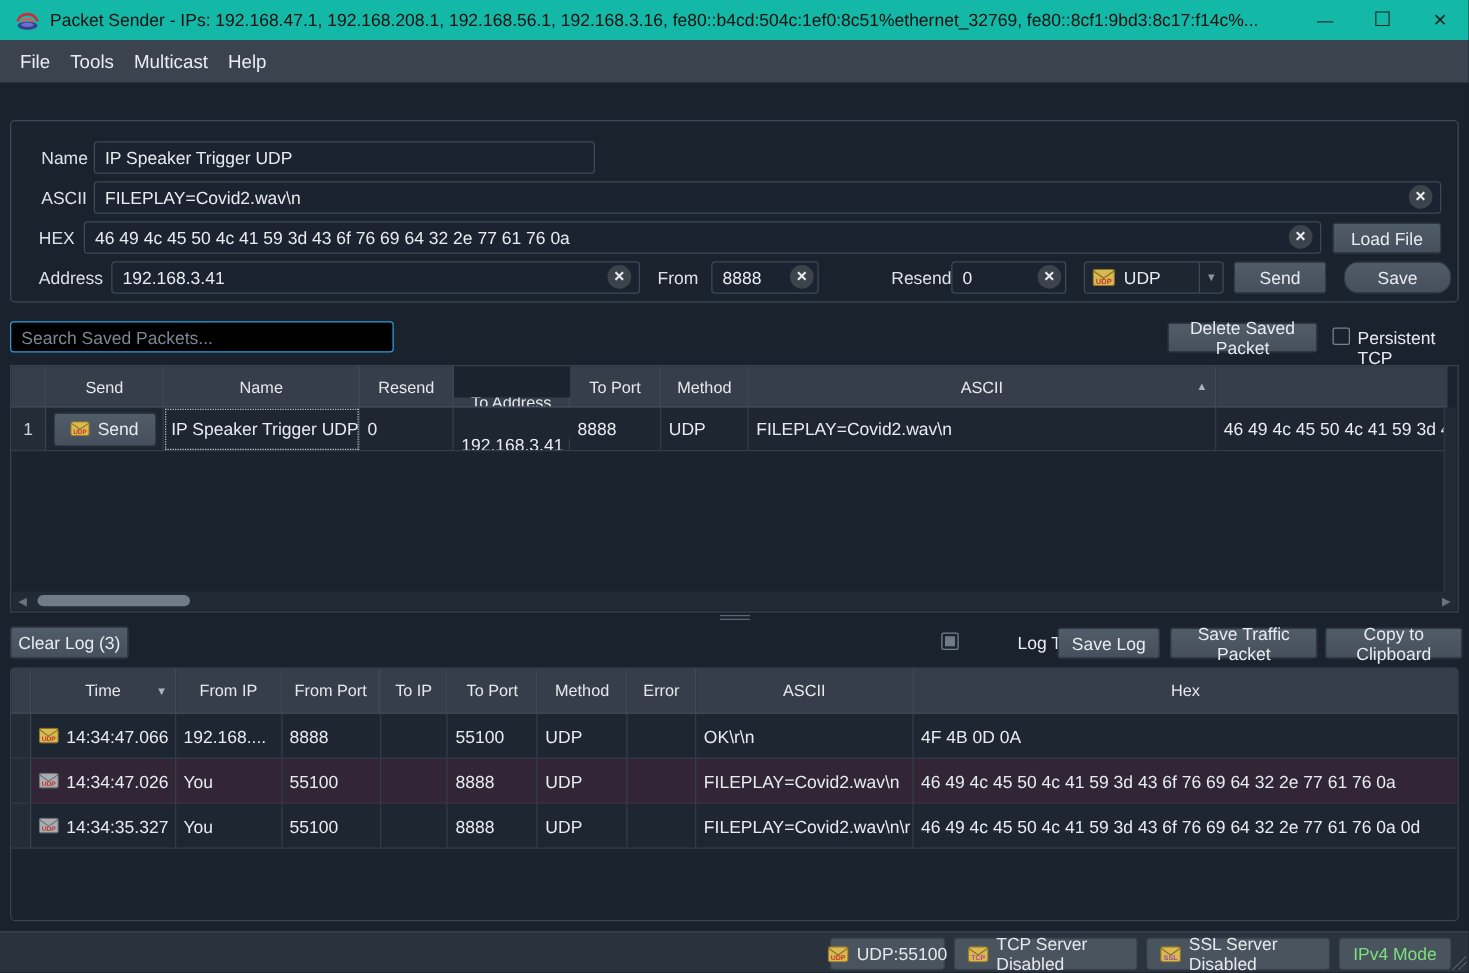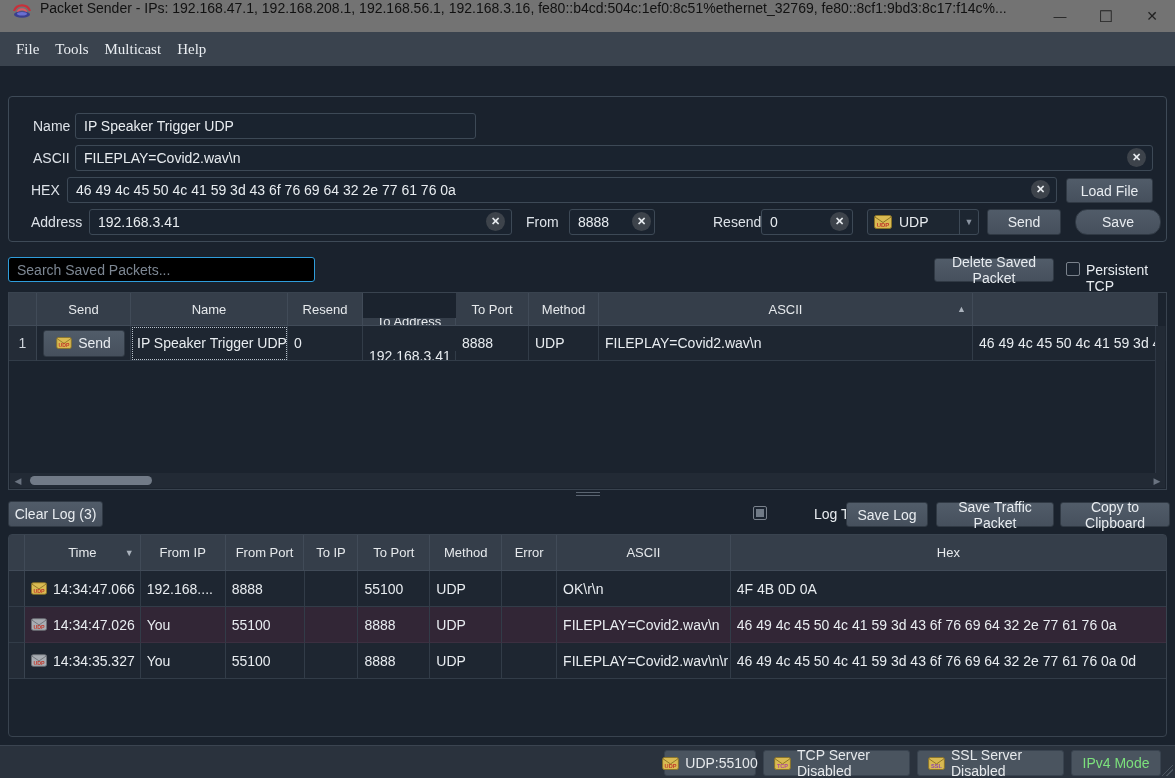--- a/index.html
+++ b/index.html
@@ -1,27 +1,27 @@
 <!DOCTYPE html>
 <html><head>
 <meta charset="utf-8">
 <style>
   * { margin:0; padding:0; box-sizing:border-box; }
   html,body { width:1175px; height:778px; overflow:hidden; }
   body { font-family:"Liberation Sans", sans-serif; font-size:14px; color:#e8ecf0; background:#1a222d; position:relative; }
 
   
-  .titlebar { position:absolute; left:0; top:0; width:1175px; height:32px; background:#737373; color:#000; display:flex; align-items:flex-start; }
+  .titlebar { position:absolute; left:0; top:0; width:1175px; height:32px; background:#14b8a6; color:#000; display:flex; align-items:center; }
   .titlebar .app-icon { margin:0 8px 0 12px; width:20px; height:20px; }
   .titlebar .title-text { font-size:14px; color:#111; white-space:nowrap; overflow:hidden; flex:1; }
   .win-controls { display:flex; height:32px; }
   .win-btn { width:46px; height:32px; display:flex; align-items:center; justify-content:center; color:#222; font-size:13px; }
 
   
-  .menubar { position:absolute; left:0; top:32px; width:1175px; height:34px; background:#3a434e; display:flex; align-items:flex-end; padding-left:8px;font-family:Liberation Serif, serif; }
+  .menubar { position:absolute; left:0; top:32px; width:1175px; height:34px; background:#3a434e; display:flex; align-items:flex-end; padding-left:8px; }
   .menu-item { color:#e9edf1; font-size:15px; padding:0 8px; height:100%; display:flex; align-items:center; }
 
   
   .groupbox { position:absolute; left:8px; top:96px; width:1159px; height:146px; border:1px solid #3e4a57; border-radius:4px; }
   .flabel { position:absolute; color:#dde2e8; font-size:14px; line-height:26px; }
   .tinput { position:absolute; height:26px; background:#1a232f; border:1px solid #3d4956; border-radius:3px; color:#e8ecf0; font-family:"Liberation Sans",sans-serif; font-size:14px; padding:0 8px; outline:none; }
   .clear-x { position:absolute; width:19px; height:19px; border-radius:50%; background:#3d434b; color:#e8ecf0; font-size:11px; font-weight:bold; display:flex; align-items:center; justify-content:center; }
   .btn { background:linear-gradient(180deg,#515c69,#46505d); border:1px solid #303944; border-radius:3px; color:#e8ecf0; font-size:14px; display:flex; align-items:center; justify-content:center; }
   .combo { position:absolute; height:26px; background:#1d2631; border:1px solid #3d4956; border-radius:3px; display:flex; align-items:center; }
   .combo .proto-text { flex:1; padding-left:7px; font-size:14px; }

